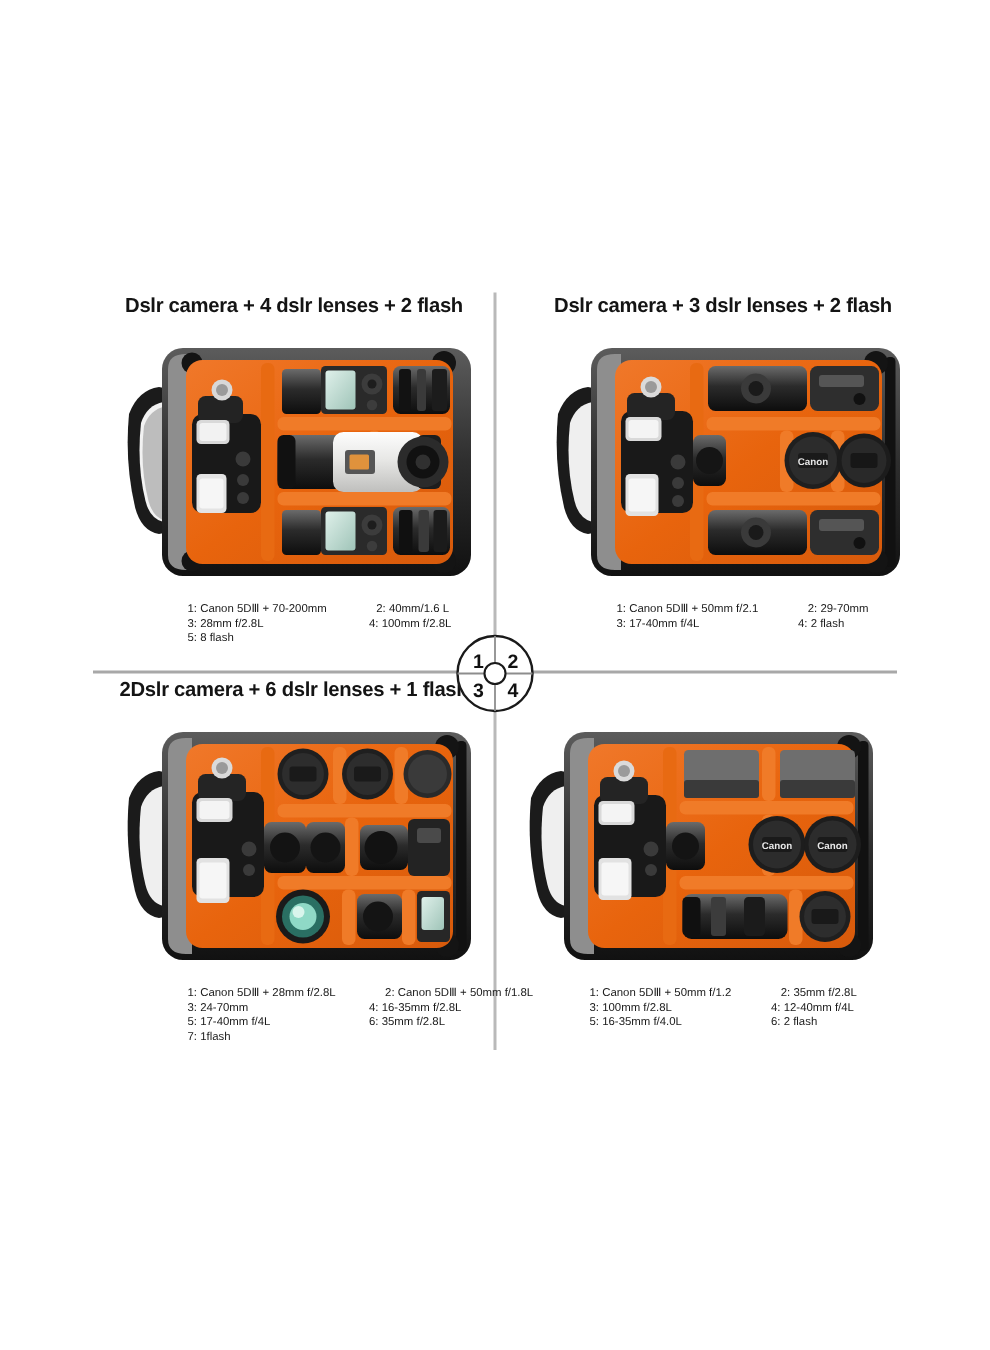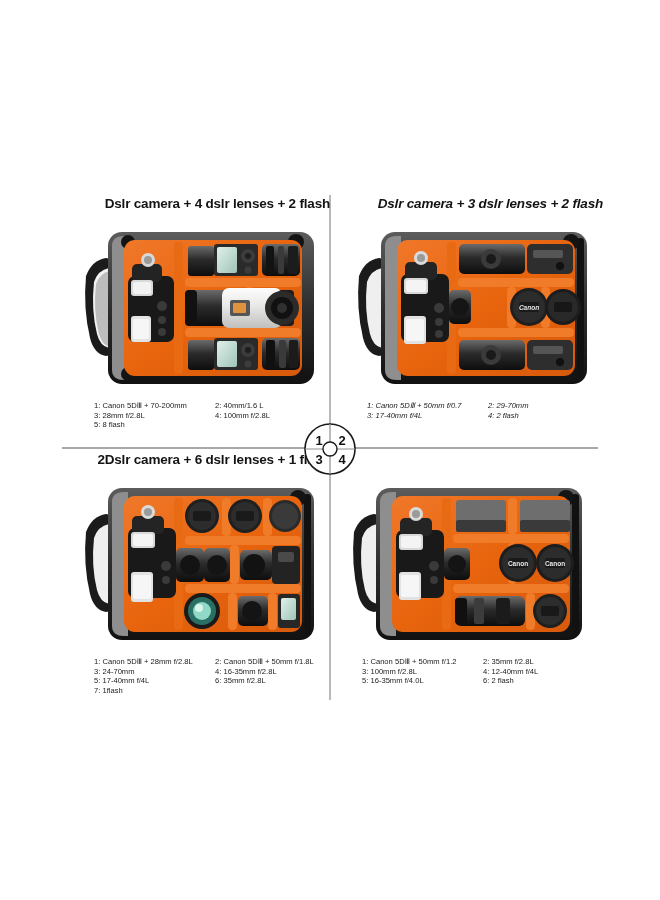--- a/index.html
+++ b/index.html
@@ -49,30 +49,30 @@
     height: 54px;
     z-index: 40;
   }
   .quad-badge svg { display:block; }
 
   
   .panel {
     position: absolute;
   }
   .panel-tl { left: 62px;  top: 196px; width: 268px; height: 252px; }
-  .panel-tr { left: 335px; top: 196px; width: 268px; height: 252px; font-style: italic; }
+  .panel-tr { left: 348px; top: 196px; width: 268px; height: 252px; }
   .panel-bl { left: 62px;  top: 452px; width: 268px; height: 252px; }
   .panel-br { left: 330px; top: 452px; width: 268px; height: 252px; }
 
   .panel-title {
     position: absolute;
     top: 0;
     left: 0;
     width: 268px;
-    text-align: right;
+    text-align: center;
     font-size: 13.5px;
     font-weight: bold;
     color: #141414;
     letter-spacing: -0.2px;
     white-space: nowrap;
   }
 
   .bag-wrap {
     position: absolute;
     left: 20px;
@@ -92,20 +92,21 @@
     color: #1a1a1a;
     font-family: "Liberation Sans", sans-serif;
   }
   .caption-row {
     display: flex;
     width: 100%;
   }
   .caption-col {
     width: 50%;
     white-space: nowrap;
+    margin-left: 31px;
   }
   .caption-col.left  { padding-right: 2px; }
 
   
   .bag { position:absolute; left:0; top:0; width:240px; height:168px; }
   .bag svg { display:block; }
 </style>
 </head>
 <body>
 
@@ -316,21 +317,21 @@
             <rect x="172" y="116" width="46" height="30" rx="5" fill="#2e2e2e"></rect>
             <rect x="178" y="122" width="30" height="8" rx="2" fill="#555"></rect>
             <circle cx="205" cy="138" r="4" fill="#111"></circle>
           </g>
         </svg>
       </div>
     </div>
 
     <div class="caption">
       <div class="caption-row">
-        <div class="caption-col left">1: Canon 5DⅢ + 50mm f/0.7</div>
+        <div class="caption-col left">1: Canon 5DⅢ + 50mm f/2.1</div>
         <div class="caption-col right">2: 29-70mm</div>
       </div>
       <div class="caption-row">
         <div class="caption-col left">3: 17-40mm f/4L</div>
         <div class="caption-col right">4: 2 flash</div>
       </div>
     </div>
   </div>
 
   <div class="panel panel-bl">

